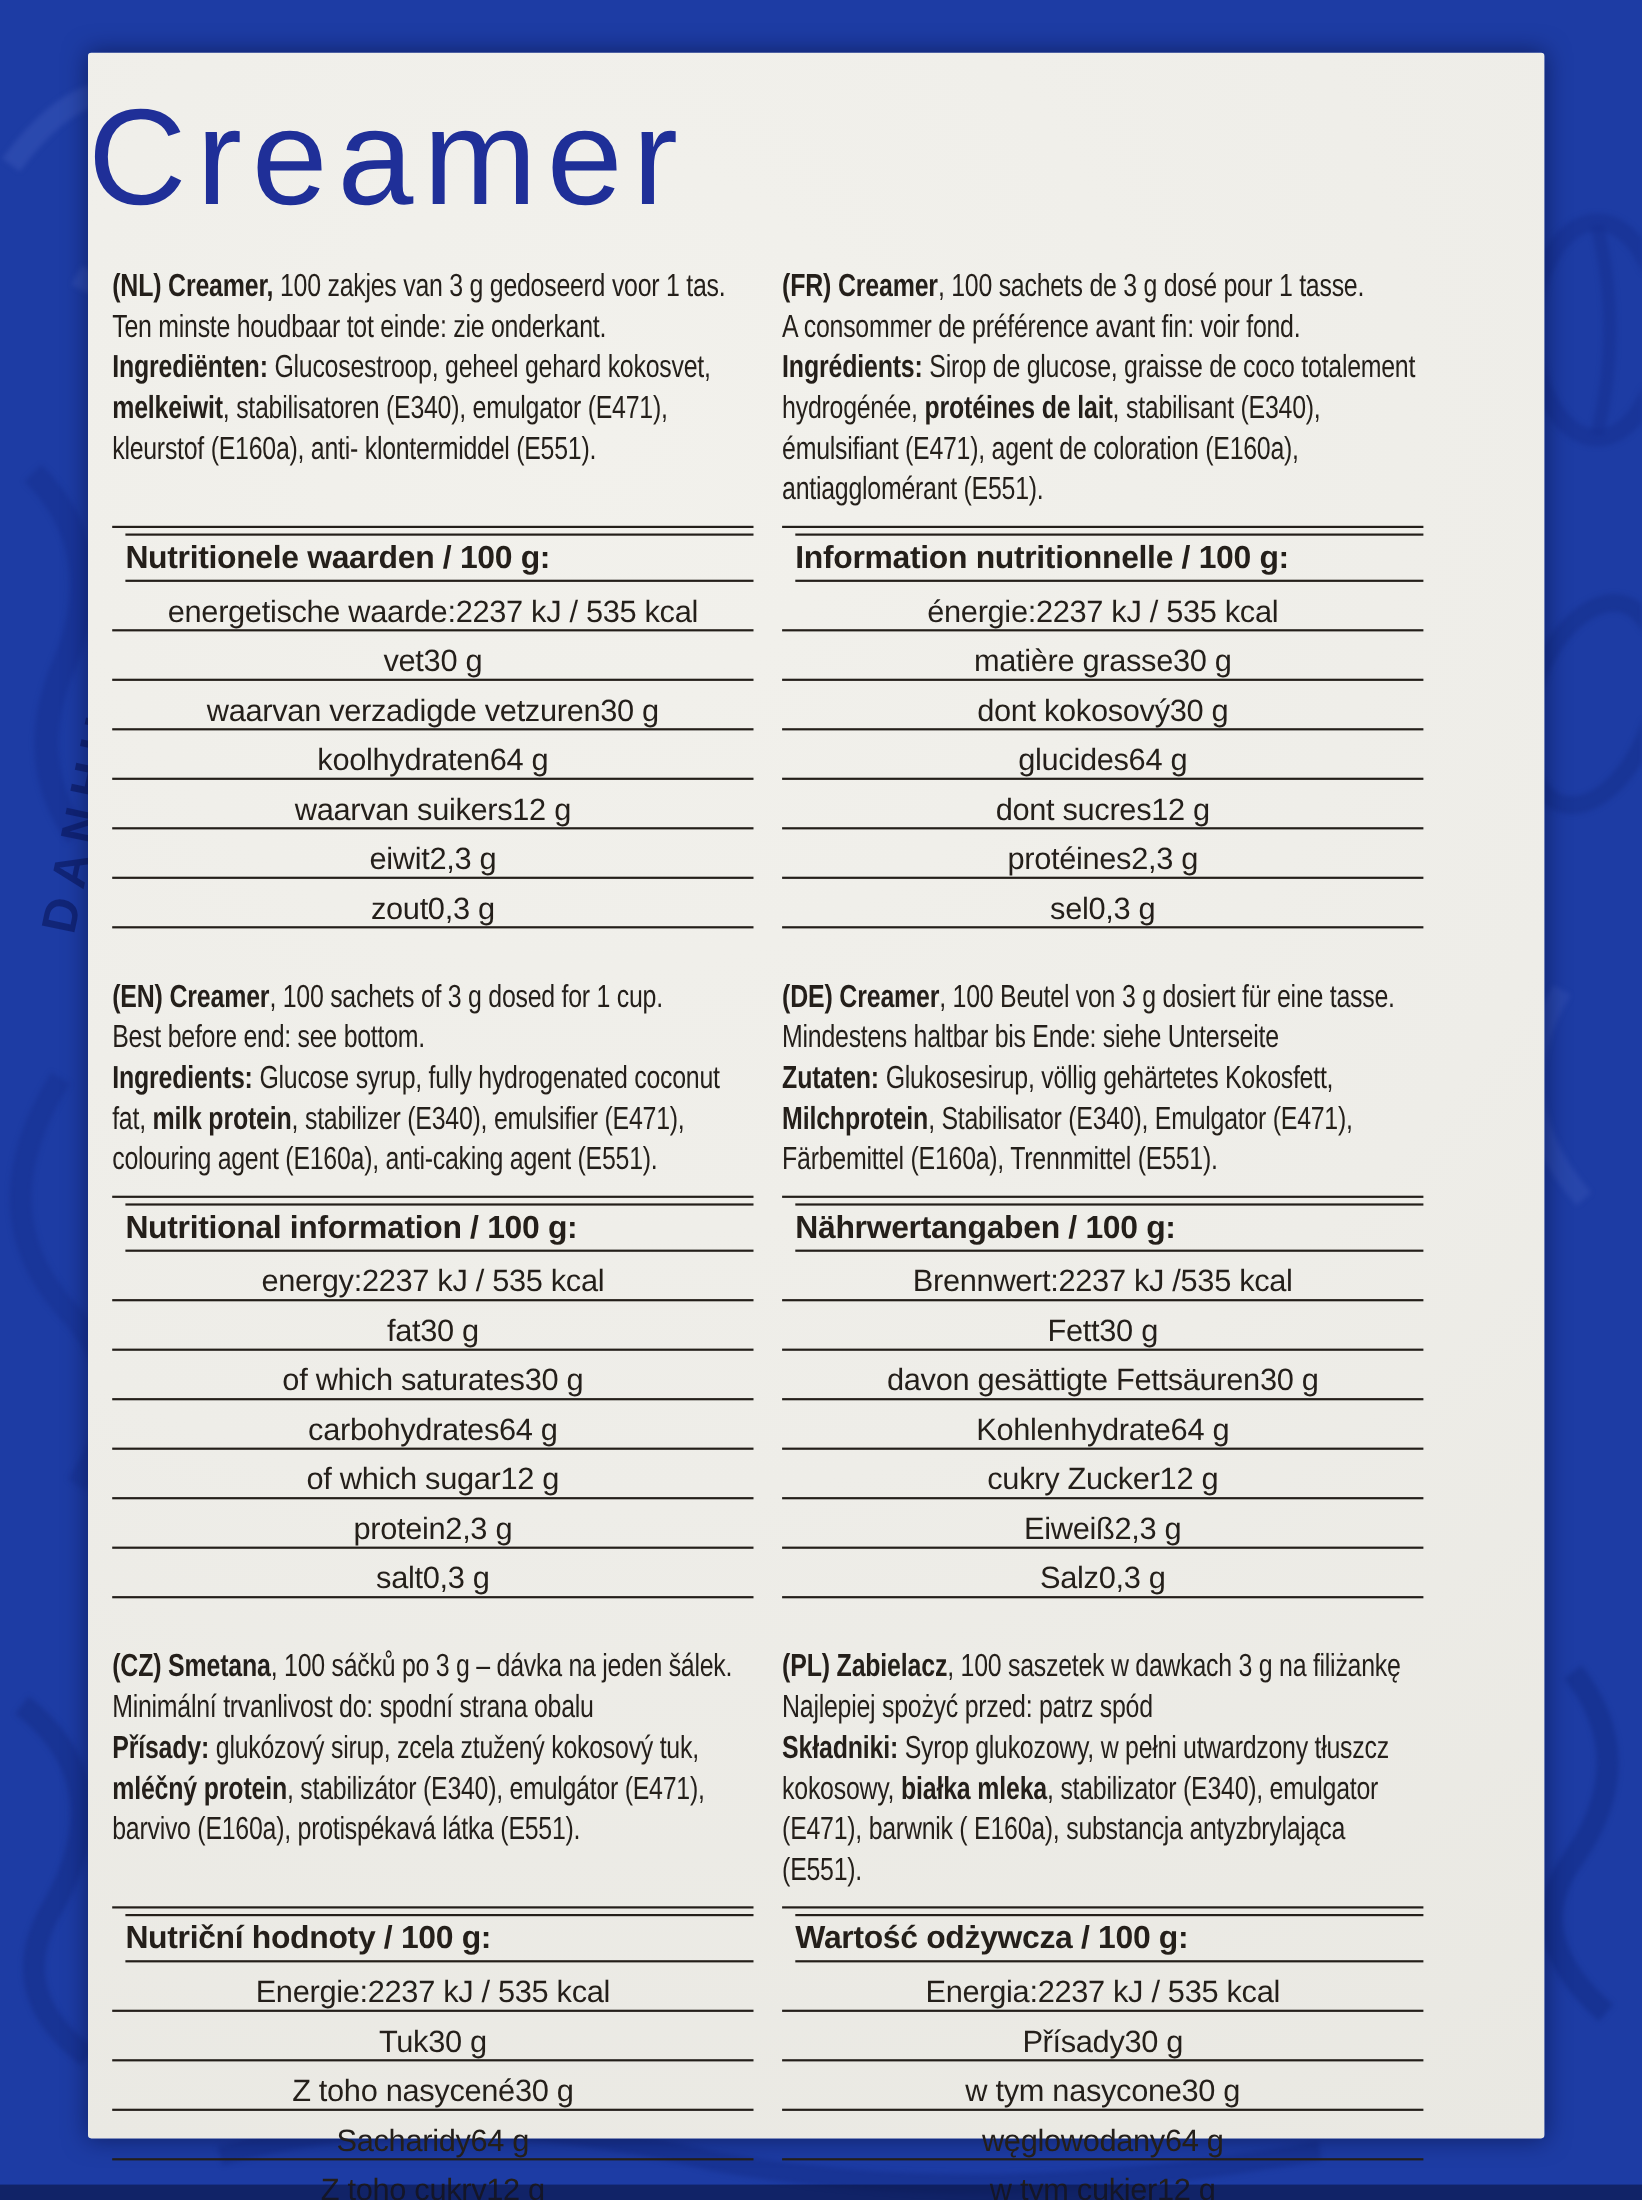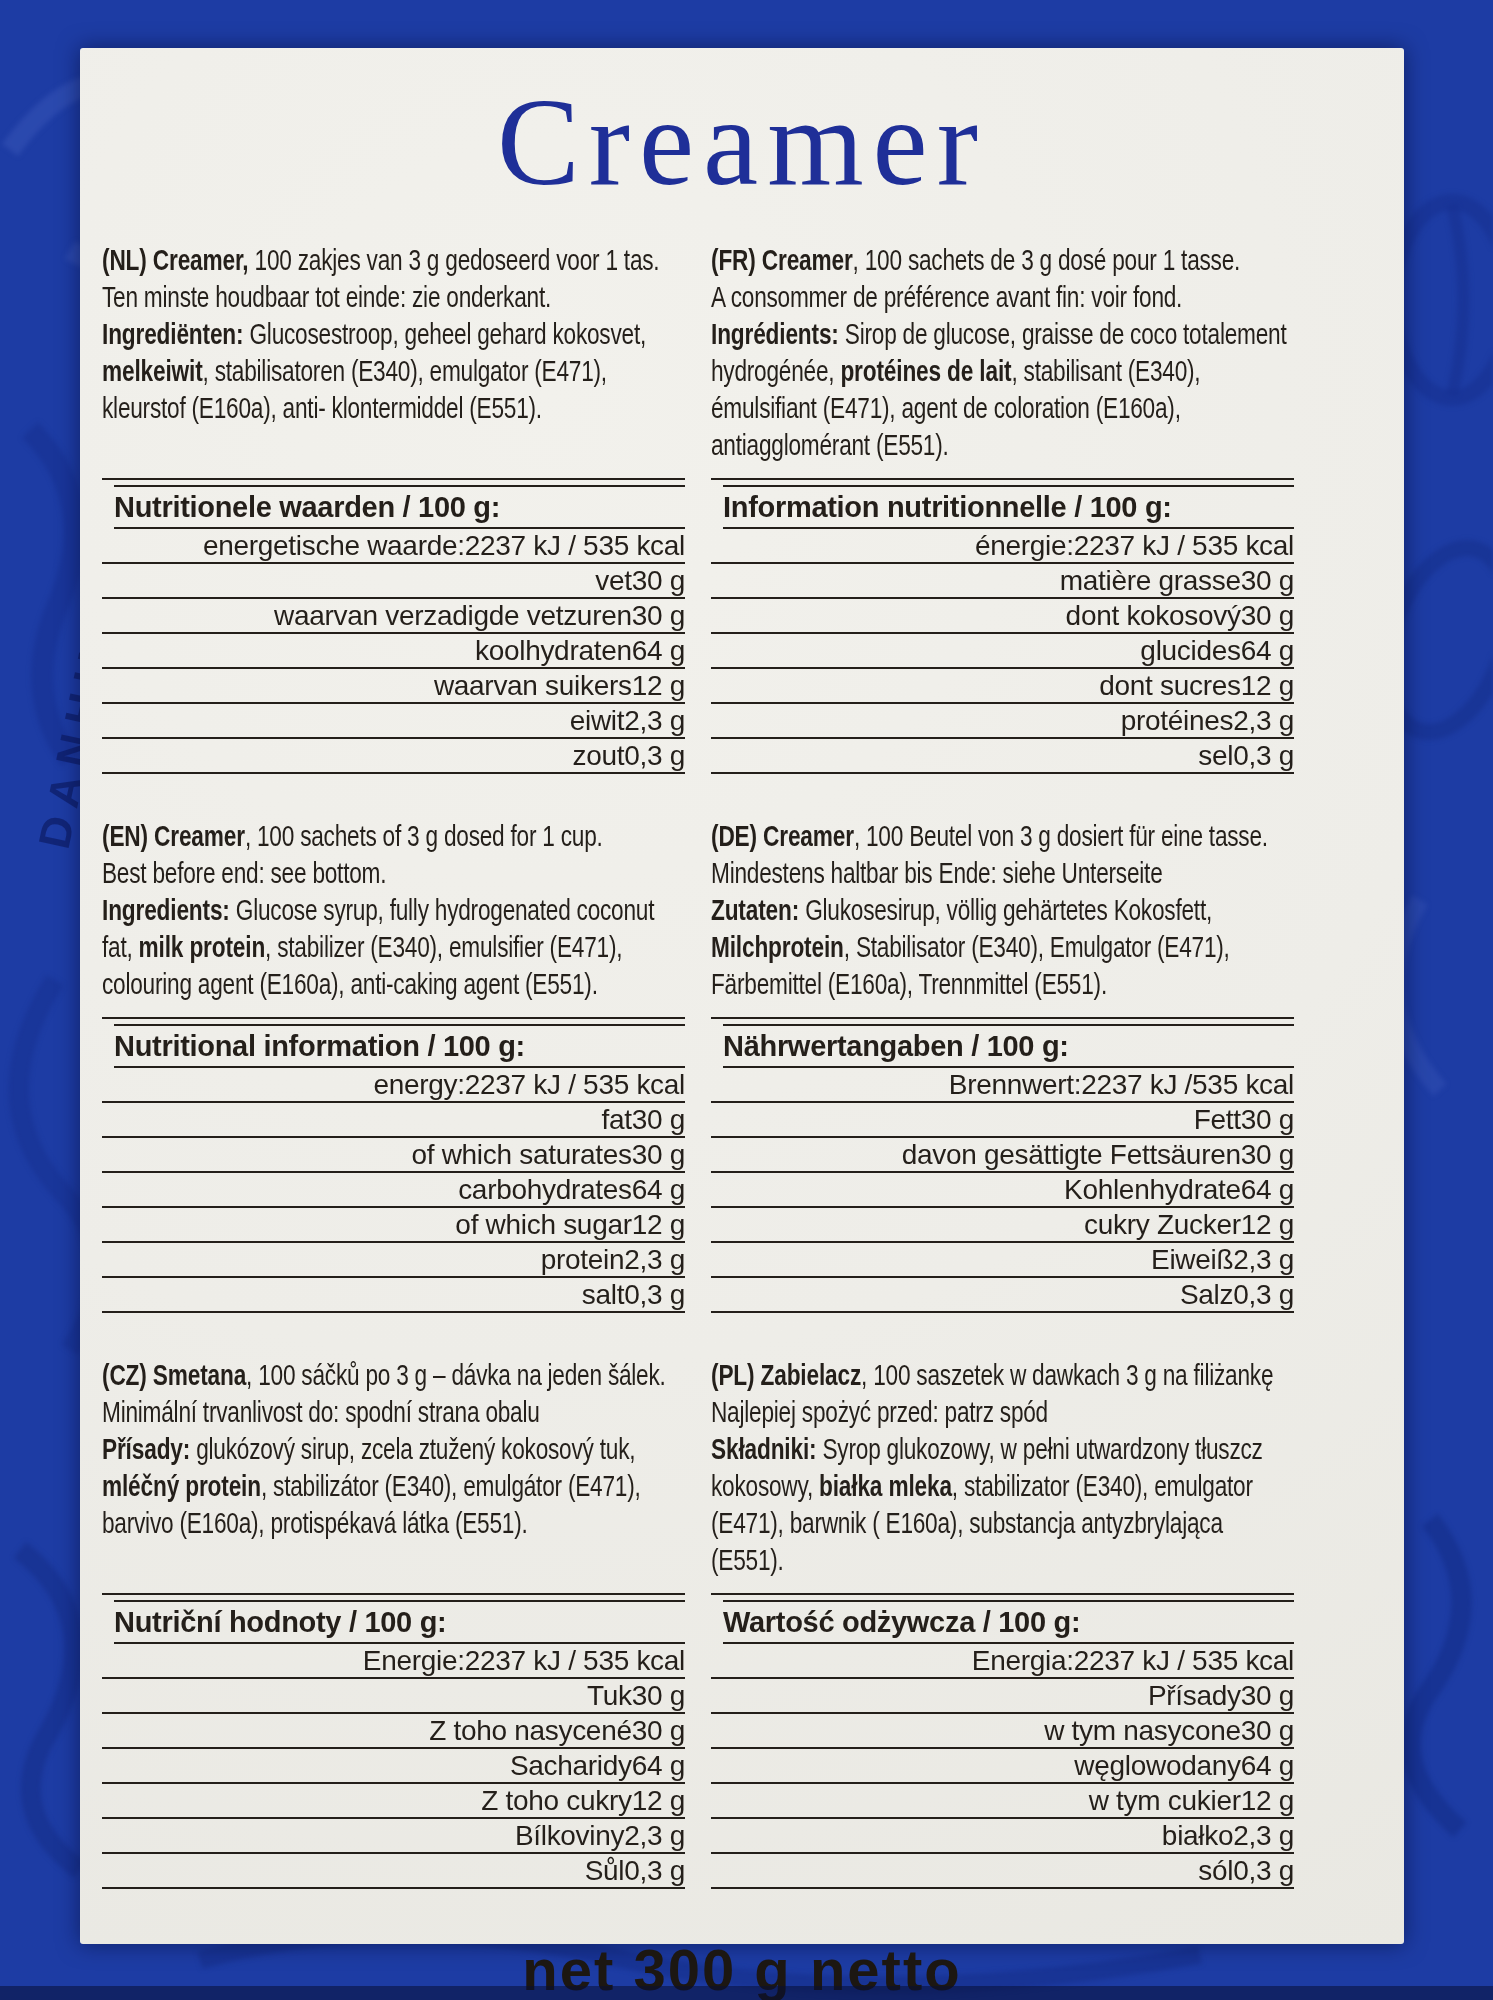--- a/index.html
+++ b/index.html
@@ -23,22 +23,22 @@
   }
   .label{
     position:absolute;left:80px;top:48px;width:1324px;height:1896px;
     background:radial-gradient(circle at 35% 18%, #f2f1ec 0%, var(--label-bg,#eeede8) 55%, #e9e8e2 100%);
     border-radius:3px;
     box-shadow:0 0 22px rgba(5,10,45,.55);
     color:var(--ink,#241f1a);
   }
   .title{
     margin:6px 0 10px;
-    text-align:center;
-    font-family:Liberation Serif, serif;
+    text-align:left;
+    font-family:Liberation Sans, sans-serif;
     font-weight:400;
     font-size:124px;line-height:178px;
     letter-spacing:9px;
     color:var(--title-blue,#1f2f98);
   }
   .content{
     padding:0 110px 0 22px;
     display:grid;
     grid-template-columns:1fr 1fr;
     column-gap:26px;
@@ -56,25 +56,25 @@
   .intro b{letter-spacing:-.2px;}
   .ntable{margin:0 0 44px;border-top:2px solid var(--ink,#241f1a);padding-top:5px;}
   .thead{
     border-top:2px solid var(--ink,#241f1a);
     border-bottom:2px solid var(--ink,#241f1a);
     font-weight:bold;font-size:29px;line-height:40px;
     letter-spacing:-.3px;
     margin-left:12px;
   }
   .nrow{
-    display:flex;justify-content:flex-end;align-items:baseline;
+    display:flex;justify-content:center;align-items:baseline;
     border-bottom:2px solid var(--ink,#241f1a);
     font-size:28px;line-height:33px;
     letter-spacing:-.3px;
-    padding:0 0 0;
+    padding:10px 0 0;
   }
   .nvalue{text-align:right;white-space:nowrap;}
   .net-weight{
     text-align:center;
     font-weight:bold;
     font-size:58px;line-height:70px;
     letter-spacing:2px;
     margin-top:2px;
     color:#1c1712;
   }

